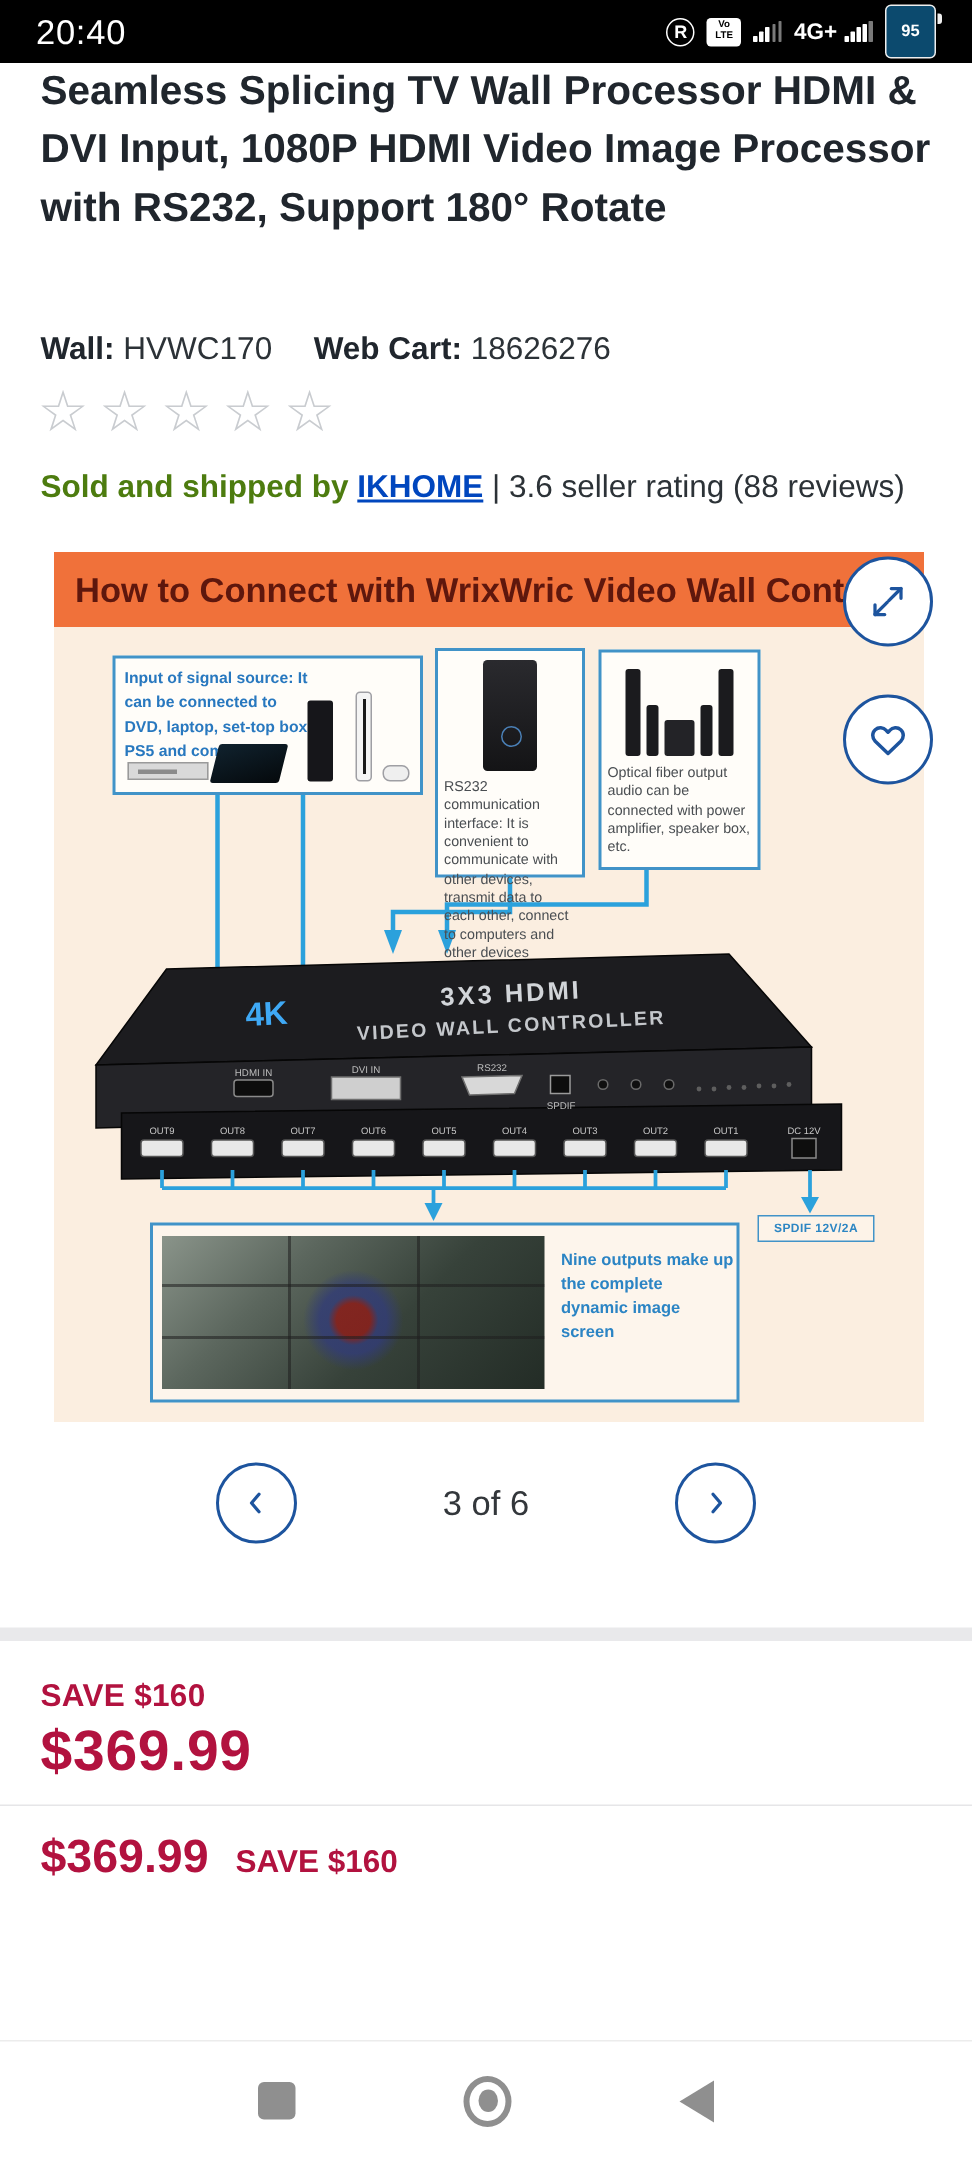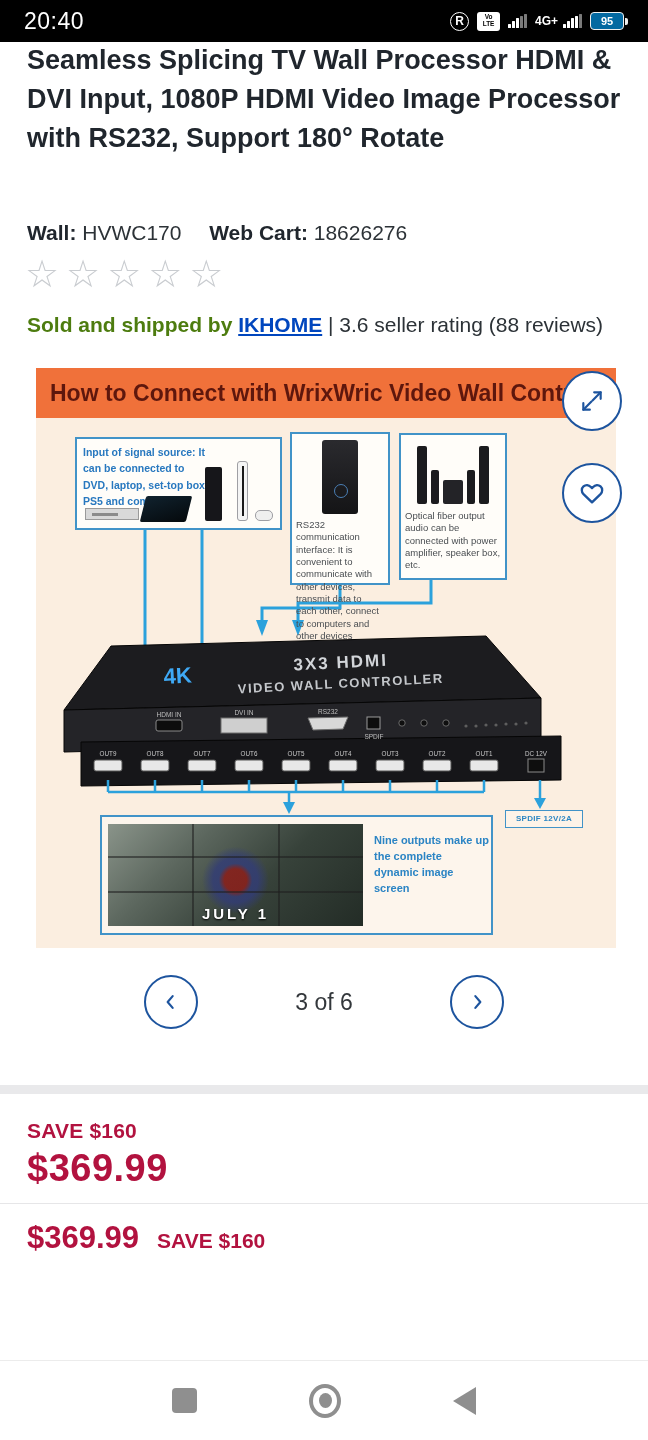--- a/index.html
+++ b/index.html
@@ -11,22 +11,22 @@
     display:flex; align-items:center; justify-content:space-between; padding:0 24px; z-index:50; }
   .sb-time { font-size:23px; font-weight:500; letter-spacing:.5px; }
   .sb-right { display:flex; align-items:center; gap:8px; }
   .sb-reg { width:19px; height:19px; border:1.6px solid #fff; border-radius:50%; font-size:12px; font-weight:700;
     display:flex; align-items:center; justify-content:center; }
   .sb-volte { background:#fff; color:#000; border-radius:3px; width:23px; height:19px; font-size:6.5px; font-weight:700;
     display:flex; flex-direction:column; align-items:center; justify-content:center; line-height:1.05; }
   .sb-bars { display:flex; align-items:flex-end; gap:1.5px; height:14px; }
   .sb-bars i { width:2.6px; background:#fff; border-radius:.5px; display:block; }
   .sb-bars i.dim { background:#7a7a7a; }
-  .sb-4g { font-size:12px; font-weight:700; margin-right:-3px; }
-  .sb-batt { position:relative; width:34px; height:18px; border:1.6px solid #efefef; border-radius:4px; background:#0369a1;
+  .sb-4g { font-size:15px; font-weight:700; margin-right:-3px; }
+  .sb-batt { position:relative; width:34px; height:36px; border:1.6px solid #efefef; border-radius:4px; background:#0c4a6e;
     display:flex; align-items:center; justify-content:center; font-size:11px; font-weight:600; }
   .sb-batt:after { content:""; position:absolute; right:-5px; top:5px; width:3px; height:7px; background:#efefef; border-radius:0 2px 2px 0; }
 
   
   .title { position:absolute; top:41px; left:27px; width:596px; font-size:27px; line-height:39px; font-weight:700; color:#20262d; }
   .model-row { position:absolute; top:221px; left:27px; font-size:21px; color:#2c3237; }
   .model-row b { font-weight:700; color:#20262d; }
   .model-row .sep { display:inline-block; width:16px; }
   .stars { position:absolute; top:252px; left:25px; font-size:38px; color:#c9ccd0; letter-spacing:7px; }
   .seller { position:absolute; top:313px; left:27px; font-size:21px; color:#2c3237; }
@@ -272,21 +272,20 @@
         <i class="spk-sub"></i>
         <i class="spk-b"></i>
         <i class="spk-a"></i>
     </div>
     <div class="small-t">Optical fiber output audio can be connected with power amplifier, speaker box, etc.</div>
   </div>
 
   <div class="diag-box screen-box">
     <div class="poster">
       <span class="grid"></span>
-      <span class="cap">JULY 1</span>
     </div>
     <div class="nine-text">Nine outputs make up the complete dynamic image screen</div>
   </div>
 
   <div class="diag-box power-box">SPDIF 12V/2A</div>
 
   <div class="pimg-btn btn-expand">
     <svg width="26" height="26" viewBox="0 0 24 24" fill="none" stroke="#1d549e" stroke-width="2" stroke-linecap="round" stroke-linejoin="round">
       <path d="M14 4h6v6"></path>
         <path d="M20 4l-7.5 7.5"></path>

